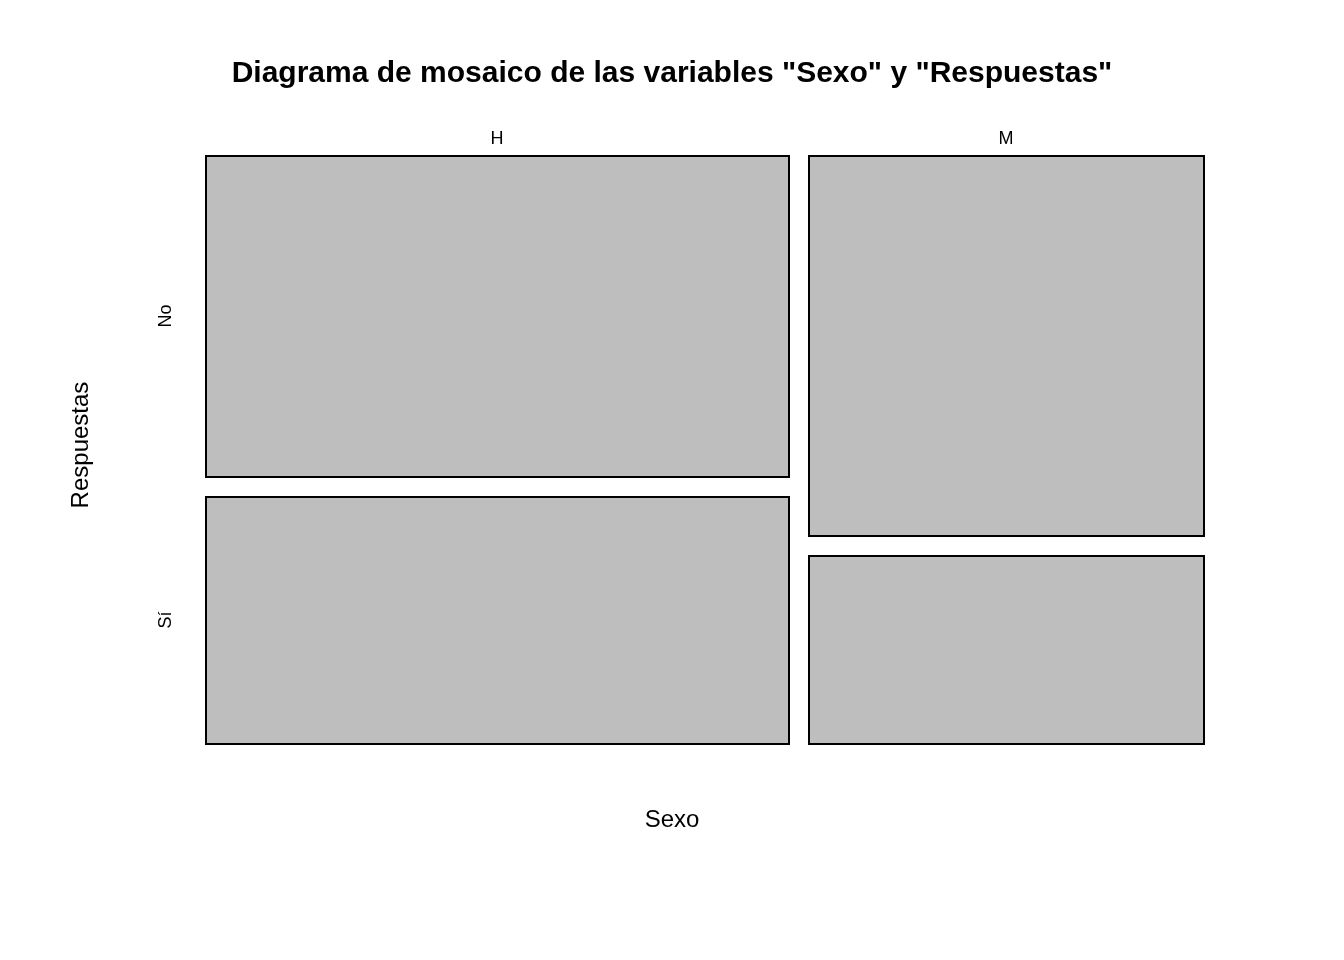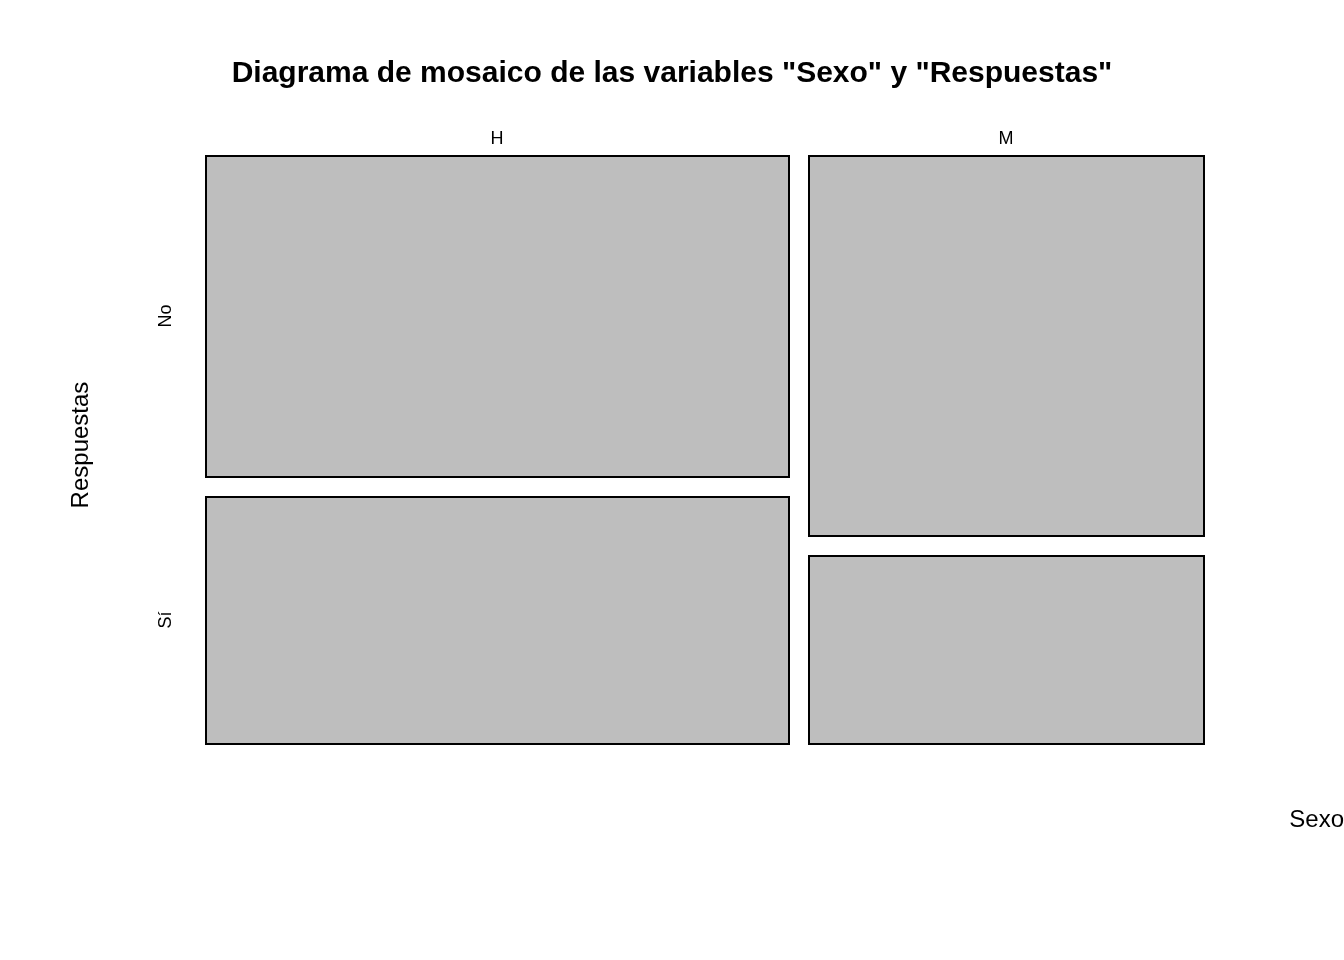--- a/index.html
+++ b/index.html
@@ -18,21 +18,21 @@
     width: 1344px;
     text-align: center;
     font-weight: bold;
     font-size: 30px;
   }
   .xlabel {
     position: absolute;
     top: 805px;
     left: 0;
     width: 1344px;
-    text-align: right;
+    text-align: center;
     font-size: 24px;
   }
   .ylabel {
     position: absolute;
     left: 80px;
     top: 445px;
     transform: translate(-50%, -50%) rotate(-90deg);
     font-size: 24px;
     white-space: nowrap;
   }

